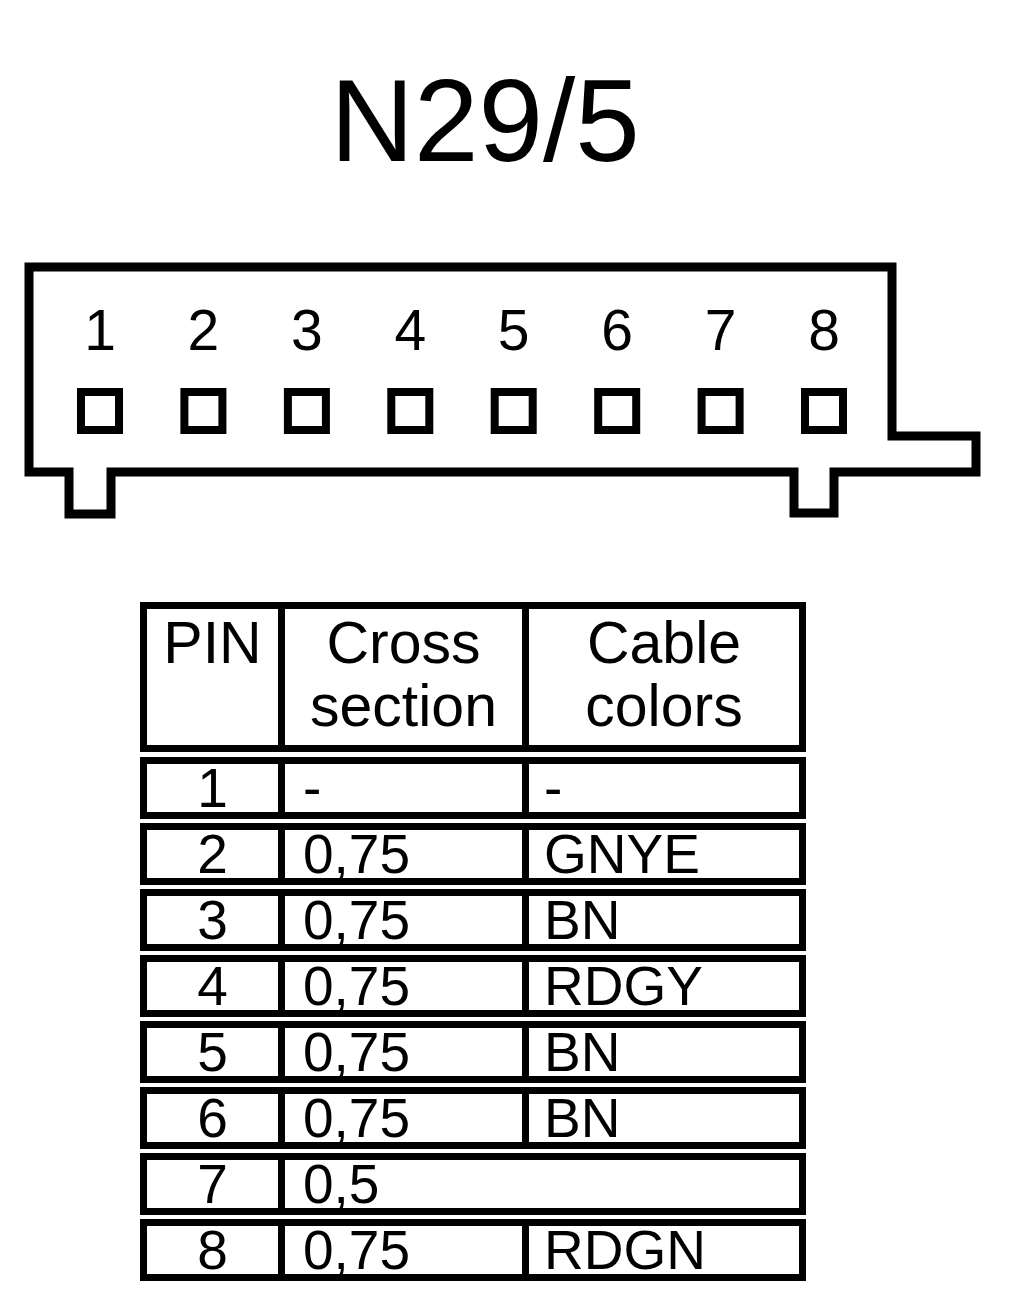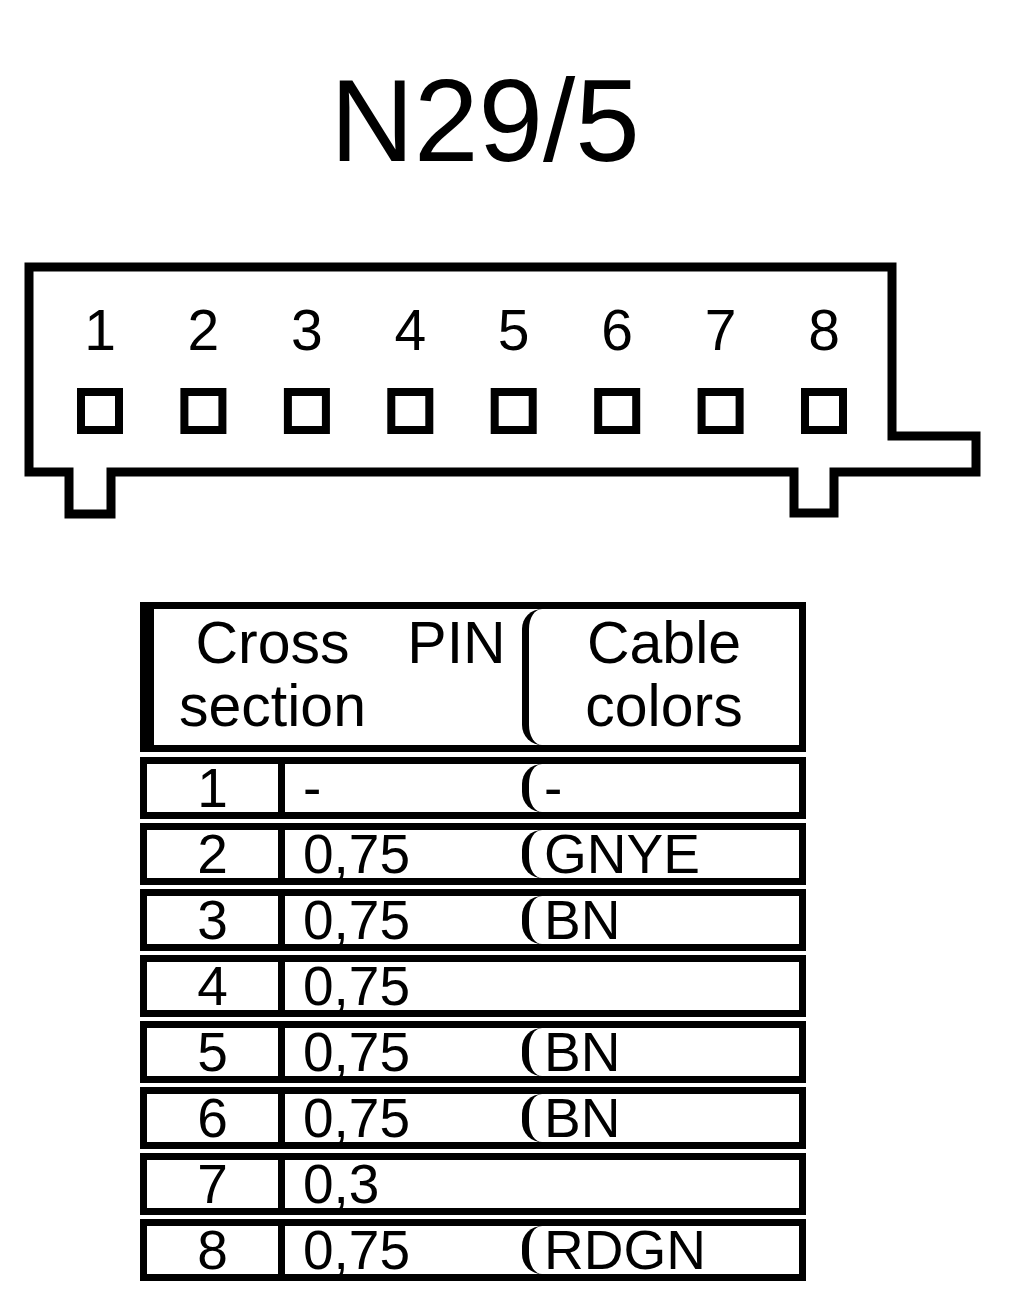--- a/index.html
+++ b/index.html
@@ -78,21 +78,21 @@
     height: 62px;
     margin-bottom: 4px;
     align-items: center;
     font-size: 55px;
     line-height: 1;
   }
   .cell { box-sizing: border-box; height: 100%; }
   .trow .cell { display: flex; align-items: center; }
   .c1 { width: 131px; justify-content: center; text-align: center; }
   .c2 { width: 244px; border-left: 7px solid var(--ink, #000000); padding-left: 18px; }
-  .c3 { flex: 1;      border-left: 7px solid var(--ink, #000000); padding-left: 15px; border-radius: 20px; }
+  .c3 { flex: 1;      border-left: 7px solid var(--ink, #000000); padding-left: 15px; }
   .hc { padding-top: 3px; text-align: center; }
   .hc.c2, .hc.c3 { padding-left: 0; }
 </style>
 </head>
 <body>
 
 <div class="page" style="--ink: #000000; --paper: #ffffff;">
 
   <div class="title">N29/5</div>
 
@@ -116,22 +116,22 @@
       <div class="pin-num" style="left: 306.86px;">3</div>
       <div class="pin-num" style="left: 410.29px;">4</div>
       <div class="pin-num" style="left: 513.72px;">5</div>
       <div class="pin-num" style="left: 617.15px;">6</div>
       <div class="pin-num" style="left: 720.58px;">7</div>
       <div class="pin-num" style="left: 824.01px;">8</div>
     </div>
 
   <div class="ptable">
     <div class="thead">
+      <div class="cell c1 hc">PIN</div>
       <div class="cell c2 hc">Cross section</div>
-      <div class="cell c1 hc">PIN</div>
       <div class="cell c3 hc">Cable colors</div>
     </div>
     <div>
         <div class="trow">
           <div class="cell c1">1</div>
           <div class="cell c2">-</div>
           <div class="cell c3">-</div>
         </div>
         <div class="trow">
           <div class="cell c1">2</div>
@@ -139,34 +139,35 @@
           <div class="cell c3">GNYE</div>
         </div>
         <div class="trow">
           <div class="cell c1">3</div>
           <div class="cell c2">0,75</div>
           <div class="cell c3">BN</div>
         </div>
         <div class="trow">
           <div class="cell c1">4</div>
           <div class="cell c2">0,75</div>
+          <div class="cell c3">RDGY</div>
         </div>
         <div class="trow">
           <div class="cell c1">5</div>
           <div class="cell c2">0,75</div>
           <div class="cell c3">BN</div>
         </div>
         <div class="trow">
           <div class="cell c1">6</div>
           <div class="cell c2">0,75</div>
           <div class="cell c3">BN</div>
         </div>
         <div class="trow">
           <div class="cell c1">7</div>
-          <div class="cell c2">0,3</div>
+          <div class="cell c2">0,5</div>
         </div>
         <div class="trow">
           <div class="cell c1">8</div>
           <div class="cell c2">0,75</div>
           <div class="cell c3">RDGN</div>
         </div>
       </div>
   </div>
 
 </div>

